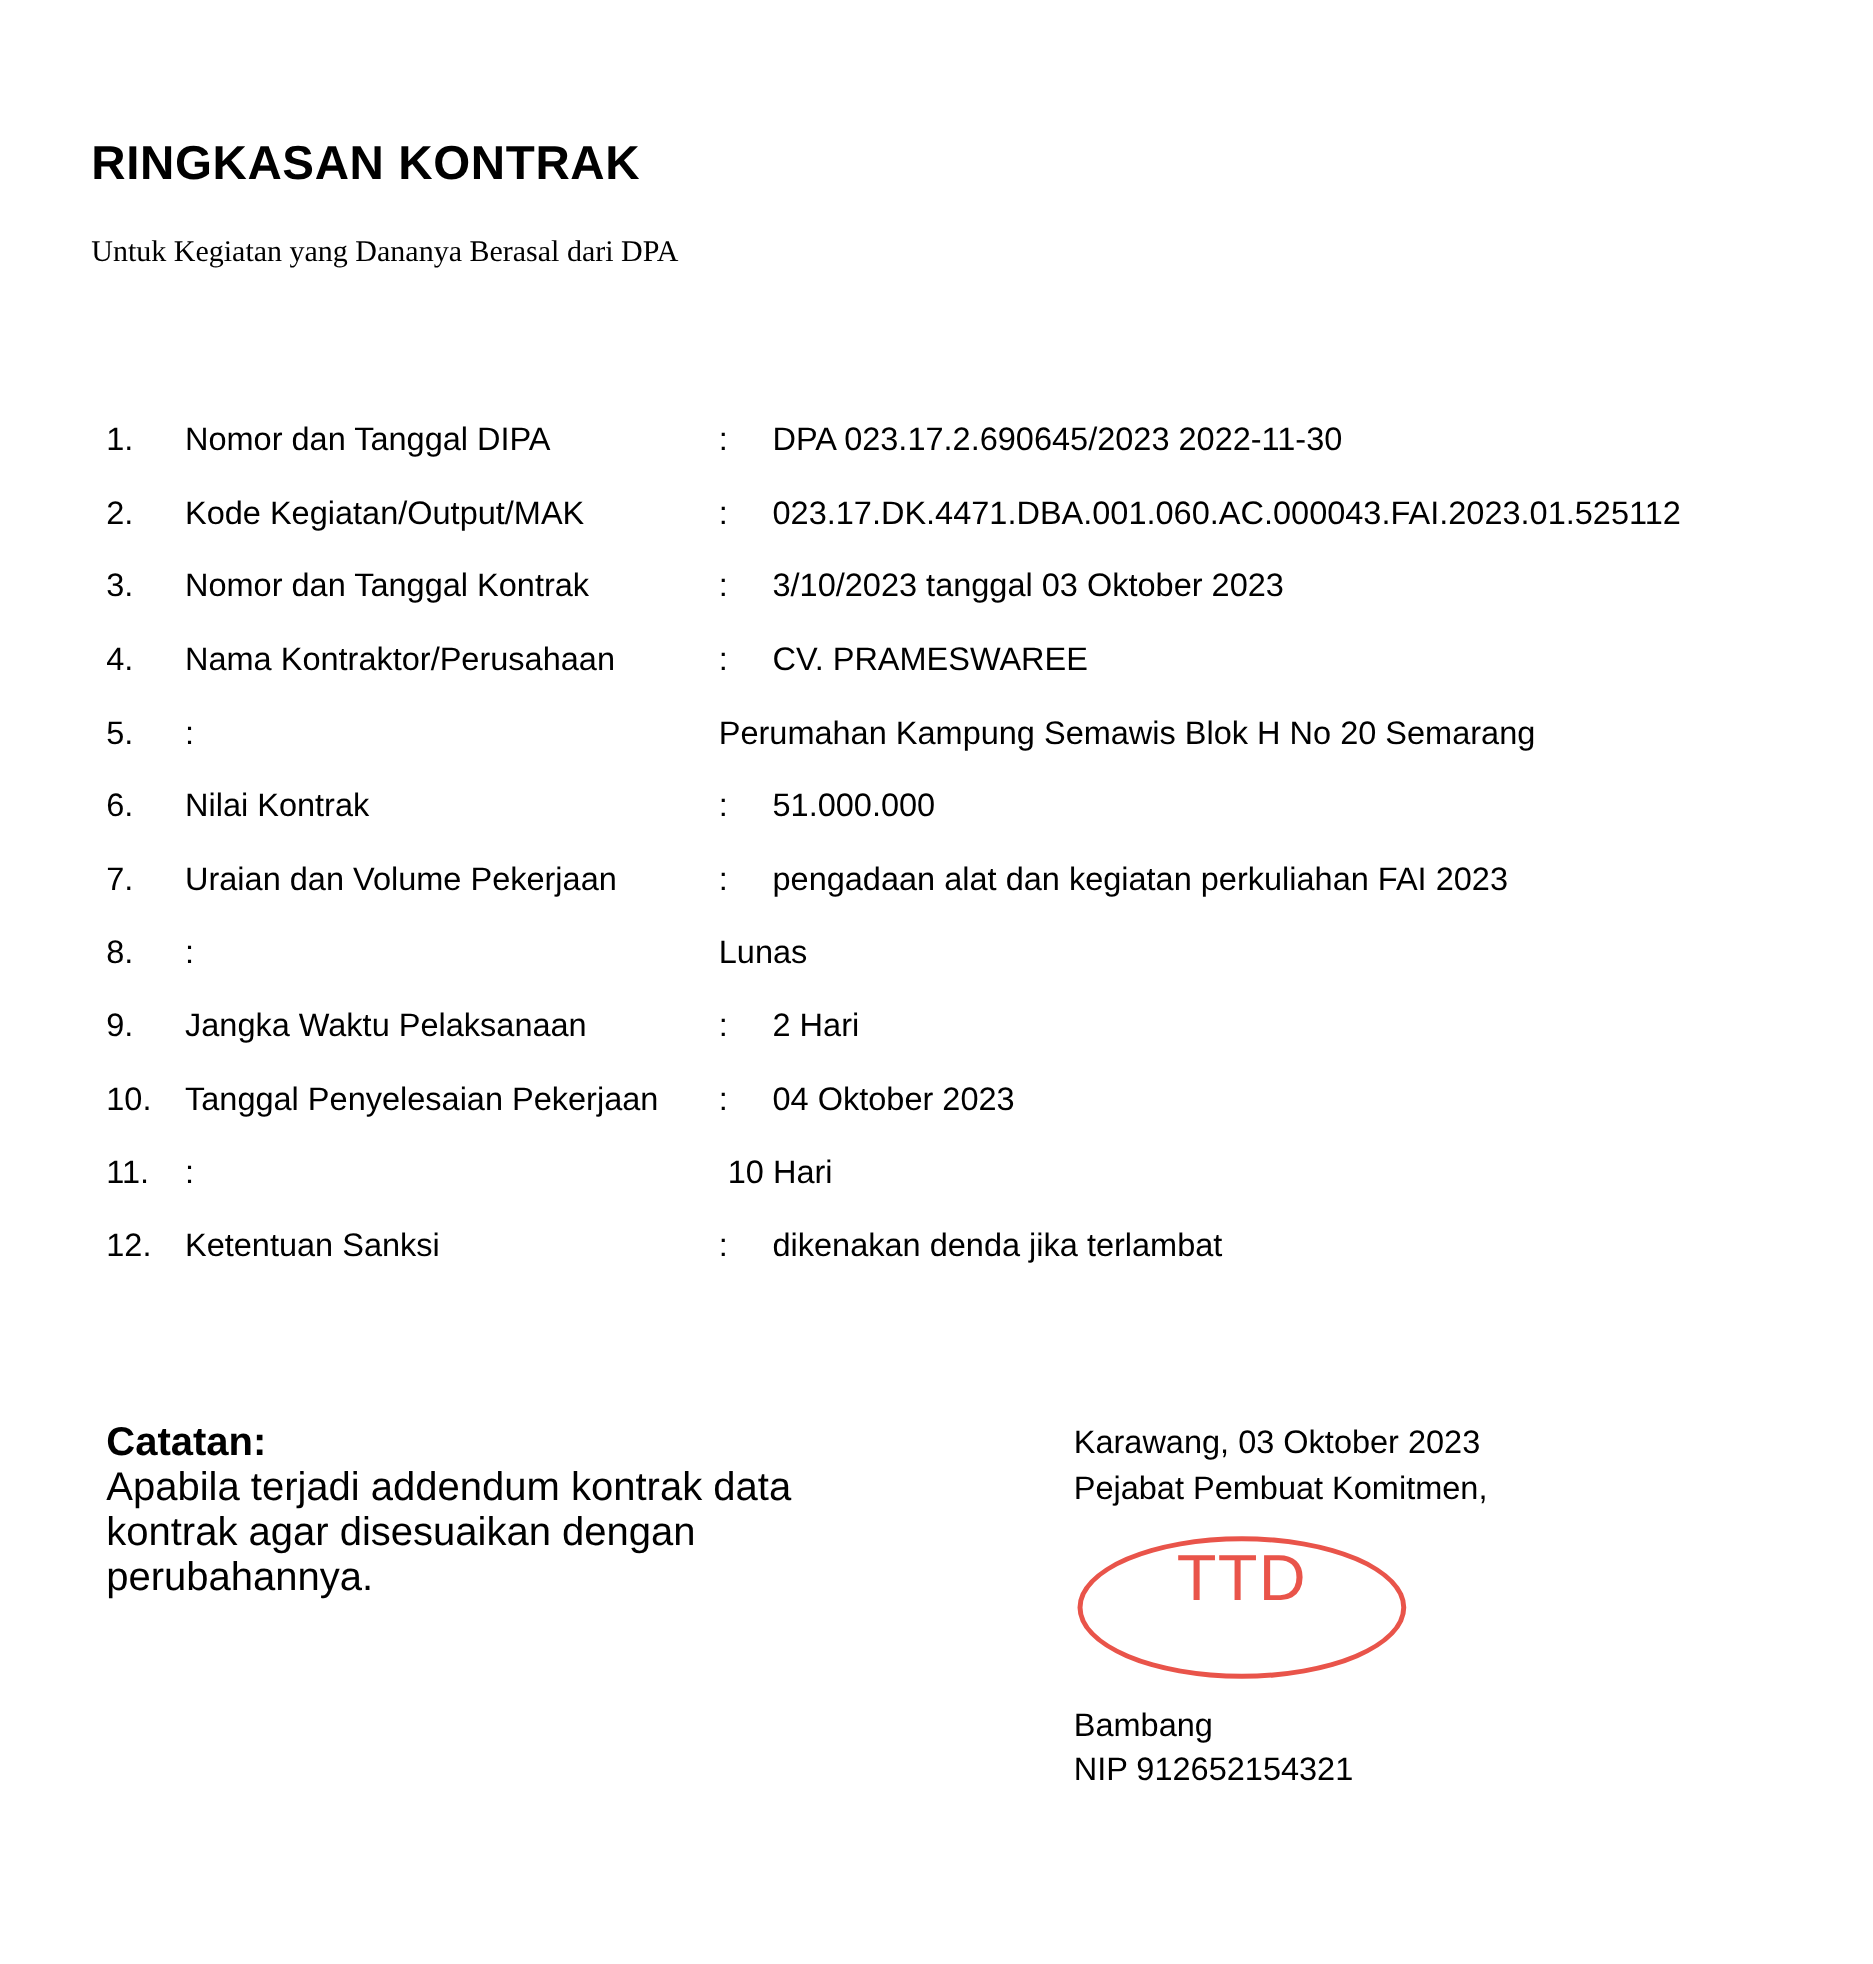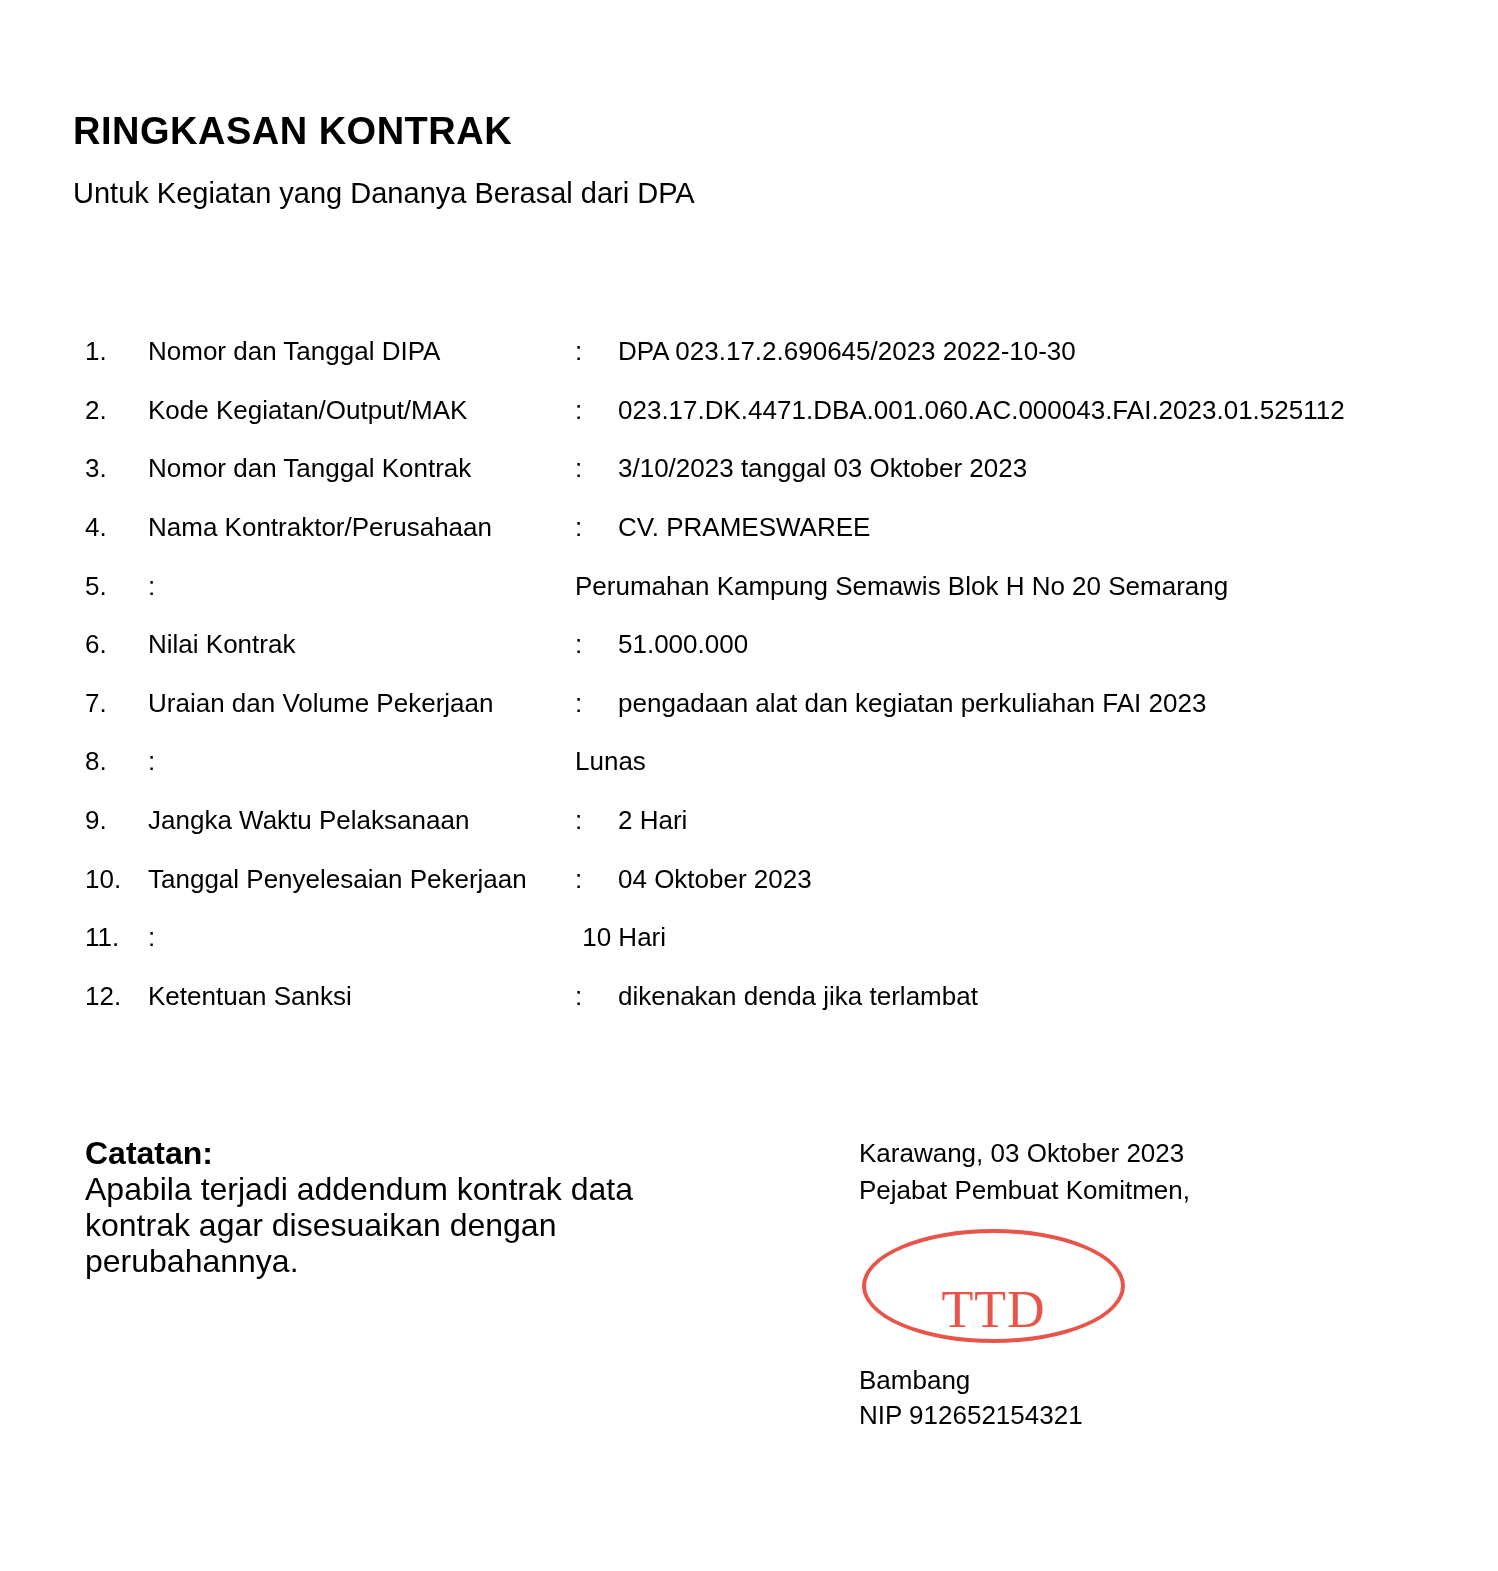--- a/index.html
+++ b/index.html
@@ -20,23 +20,24 @@
     left: 73px;
     top: 110px;
     font-size: 38px;
     font-weight: bold;
     letter-spacing: 0.5px;
     white-space: nowrap;
   }
   .subtitle {
     position: absolute;
     left: 73px;
-    top: 177px;
-    font-size: 29px;
+    top: 189px;
+    font-size: 24px;
     white-space: nowrap;
+    font-family: Liberation Serif, serif;
   }
   .items {
     position: absolute;
     left: 85px;
     top: 338px;
     right: 60px;
     display: grid;
     grid-auto-rows: 58.65px;
   }
   .row {
@@ -68,26 +69,25 @@
   }
   .stamp {
     position: absolute;
     left: 862px;
     top: 1229px;
     width: 263px;
     height: 114px;
     border: 4px solid #E9544A;
     border-radius: 50%;
     display: flex;
-    align-items: flex-end;
+    align-items: flex-start;
     justify-content: center;
     color: #E9544A;
     font-size: 52px;
     letter-spacing: 1px;
-    font-family: Liberation Serif, serif;
   }
   .sig-name-block {
     position: absolute;
     left: 859px;
     top: 1363px;
     font-size: 26px;
     line-height: 35px;
   }
 </style>
 </head>
@@ -96,21 +96,21 @@
 <div class="page">
 
   <h1 class="title">RINGKASAN KONTRAK</h1>
   <p class="subtitle">Untuk Kegiatan yang Dananya Berasal dari DPA</p>
 
   <div class="items">
     <div class="row">
       <span class="num">1.</span>
       <span class="label">Nomor dan Tanggal DIPA</span>
       <span class="colon">:</span>
-      <span class="value">DPA 023.17.2.690645/2023 2022-10-30</span>
+      <span class="value">DPA 023.17.2.690645/2023 2022-11-30</span>
     </div>
     <div class="row">
       <span class="num">2.</span>
       <span class="label">Kode Kegiatan/Output/MAK</span>
       <span class="colon">:</span>
       <span class="value">023.17.DK.4471.DBA.001.060.AC.000043.FAI.2023.01.525112</span>
     </div>
     <div class="row">
       <span class="num">3.</span>
       <span class="label">Nomor dan Tanggal Kontrak</span>

